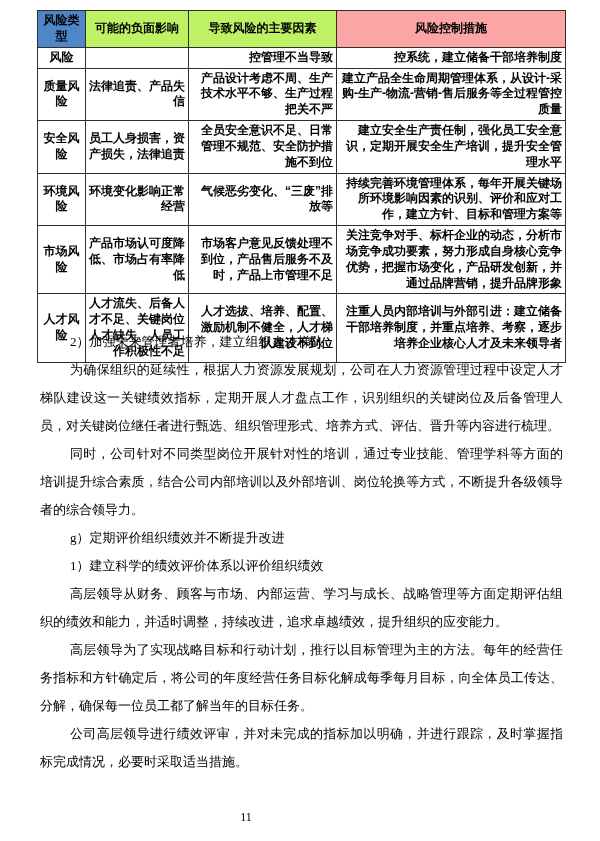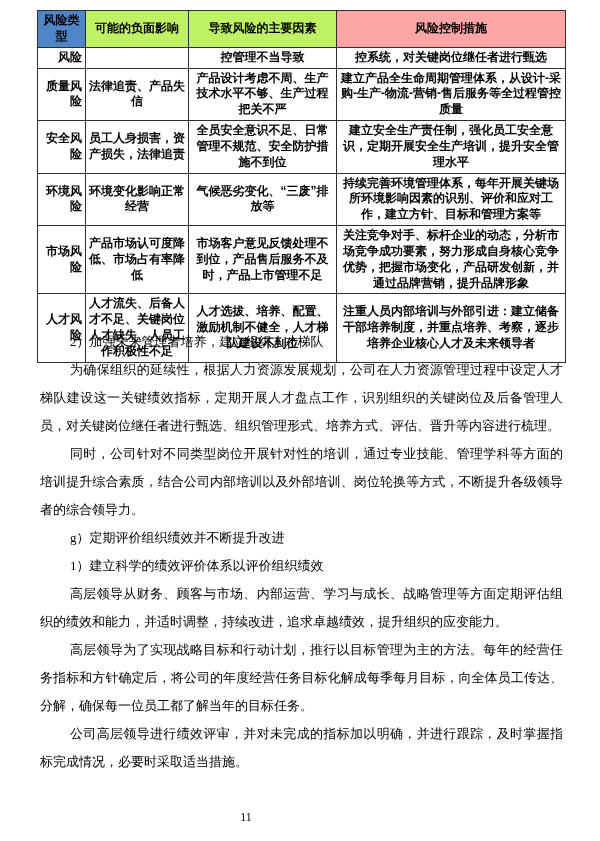--- a/index.html
+++ b/index.html
@@ -21,22 +21,22 @@
   .risk-table col.c3{width:148px;}
   .risk-table col.c4{width:229px;}
   .risk-table th,.risk-table td{
     border:1px solid #2e2e2e;vertical-align:middle;
     padding:2px 3px;word-break:break-all;
   }
   .risk-table th{
     font-weight:700;text-align:center;color:#000;
     padding:2px 2px;
   }
-  .risk-table td{font-weight:600;text-align:center;}
-  .risk-table td.cell-risk-type{text-align:right;}
+  .risk-table td{font-weight:600;text-align:right;}
+  .risk-table td.cell-risk-type{text-align:center;}
   .risk-table tr.r0 td{height:16px;}
   
   .body-text{
     position:absolute;left:40px;top:328px;width:523px;
     font-size:13px;line-height:28px;text-align:justify;
   }
   .para{margin:0;text-indent:30px;}
   .para.heading{text-align:left;}
   
   .footer{
@@ -63,21 +63,21 @@
         <th style="background-color: #bef264;">可能的负面影响</th>
         <th style="background-color: #bef264;">导致风险的主要因素</th>
         <th style="background-color: #fca5a5;">风险控制措施</th>
       </tr>
     </thead>
     <tbody>
       <tr class="r0">
         <td class="cell-risk-type">风险</td>
         <td></td>
         <td>控管理不当导致</td>
-        <td>控系统，对关键岗位继任者进行甄选</td>
+        <td>控系统，建立储备干部培养制度</td>
       </tr>
       <tr>
         <td class="cell-risk-type">质量风险</td>
         <td>法律追责、产品失信</td>
         <td>产品设计考虑不周、生产技术水平不够、生产过程把关不严</td>
         <td>建立产品全生命周期管理体系，从设计-采购-生产-物流-营销-售后服务等全过程管控质量</td>
       </tr>
       <tr>
         <td class="cell-risk-type">安全风险</td>
         <td>员工人身损害，资产损失，法律追责</td>

